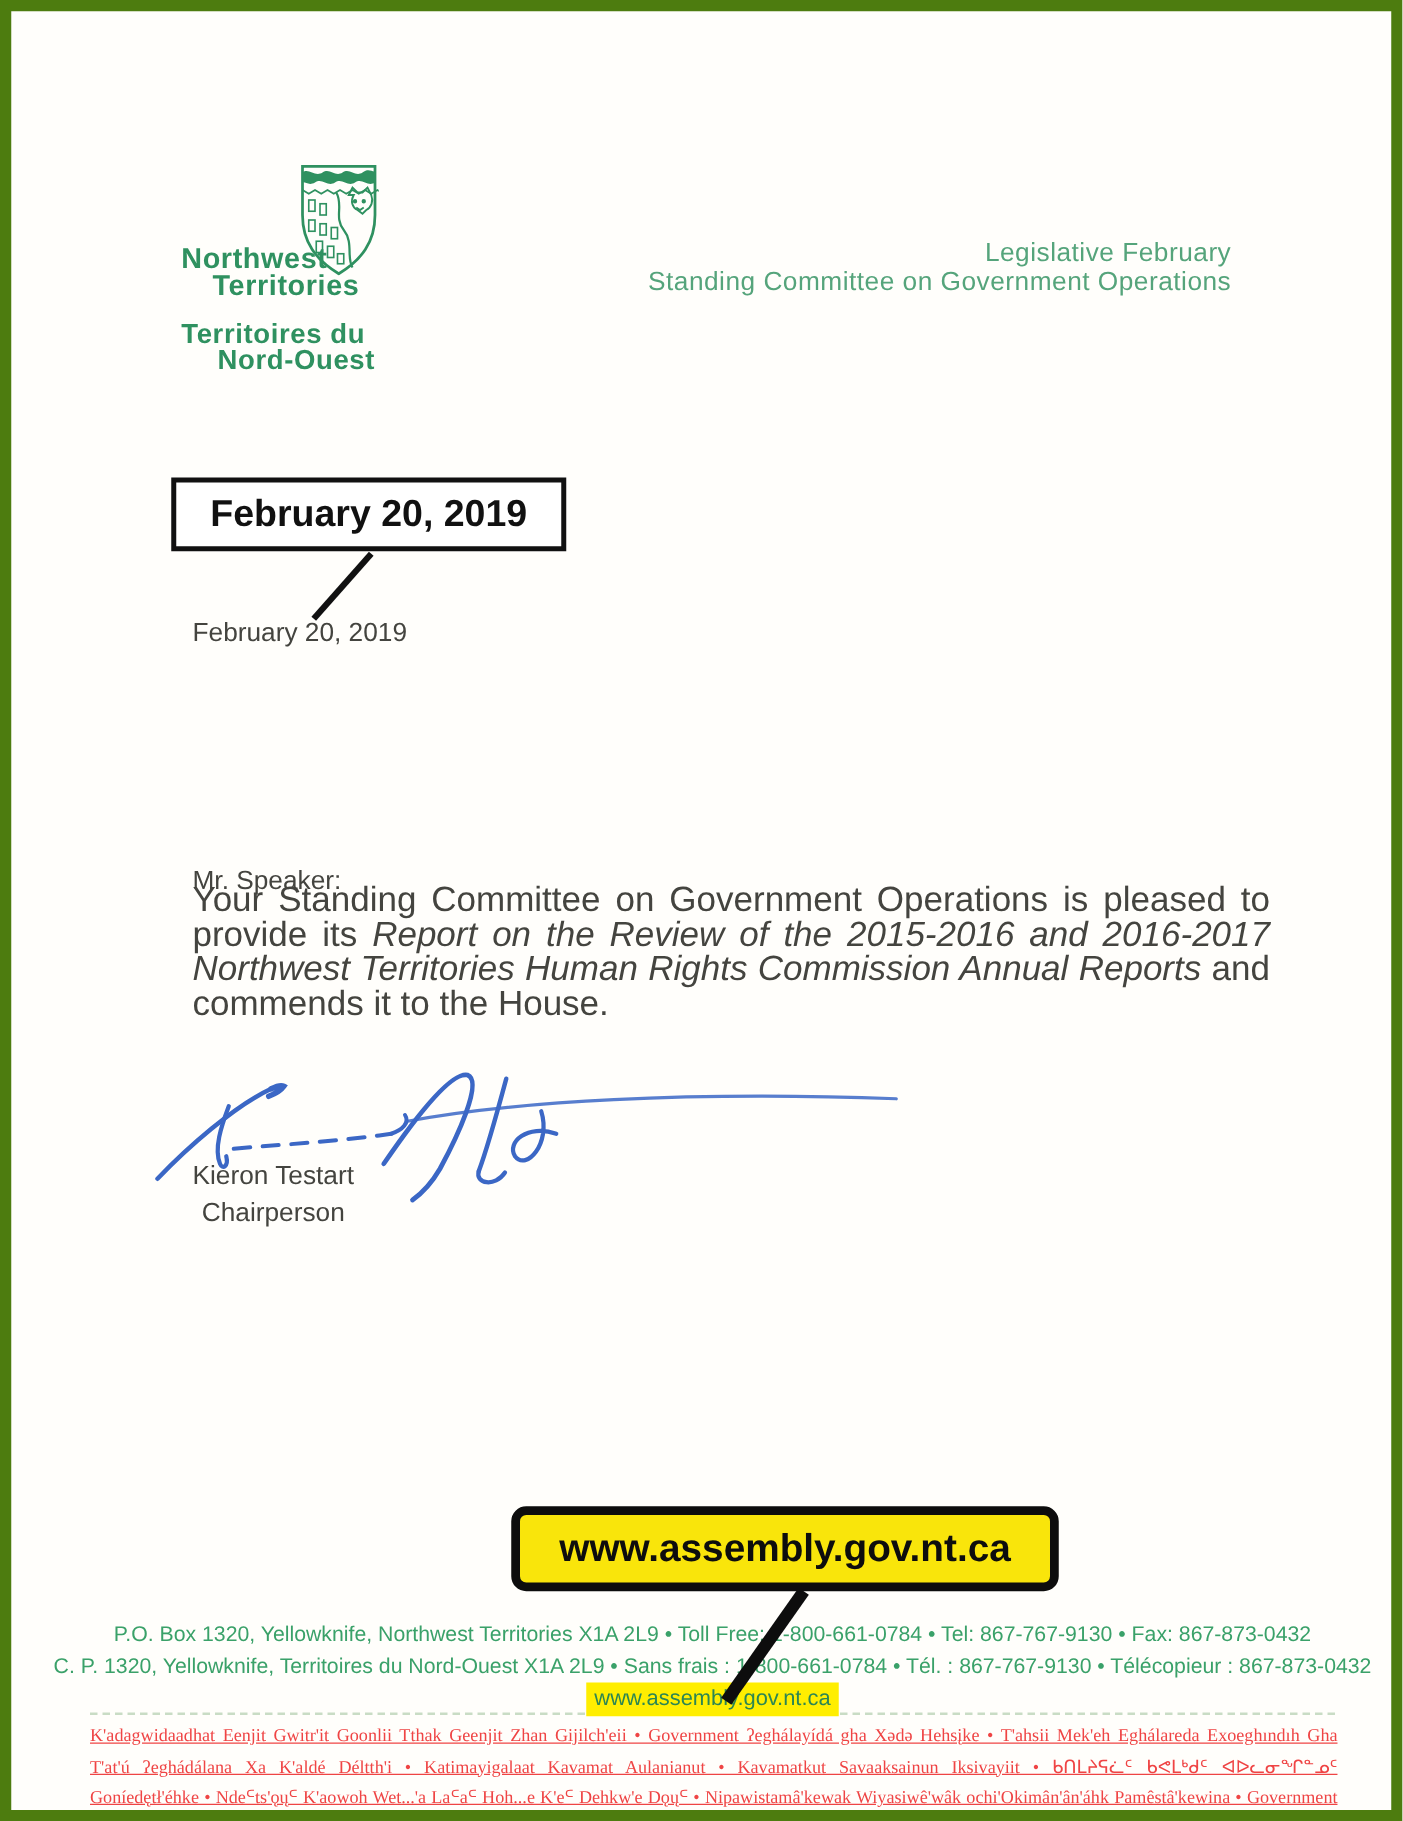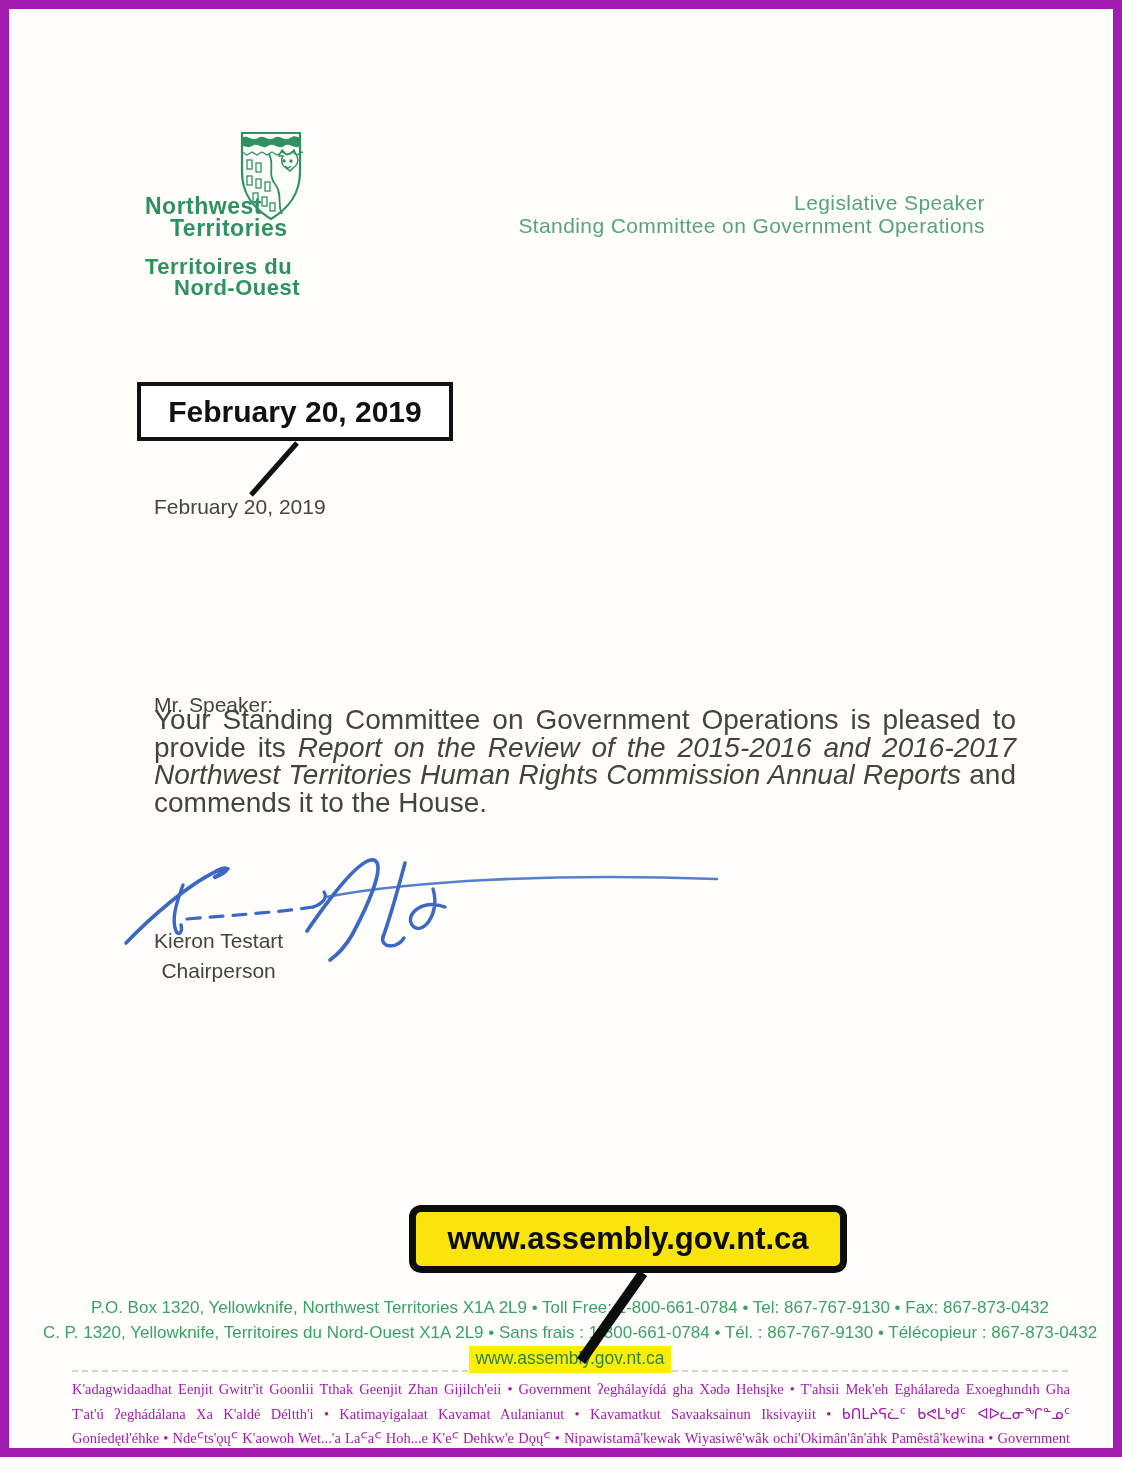--- a/index.html
+++ b/index.html
@@ -1,20 +1,20 @@
 <!DOCTYPE html>
 <html><head>
 <meta charset="utf-8">
 <style>
   html,body{margin:0;padding:0;background:#e8e8e8;}
   .page{
     position:relative;
     width:1122px;height:1457px;
     background:#fffefb;
-    border:9px solid #a21caf;
+    border:9px solid #4d7c0f;
     box-sizing:border-box;
     font-family:"Liberation Sans","DejaVu Sans",sans-serif;
     overflow:hidden;
   }
   
   .logo-block{position:absolute;left:136px;top:186px;color:#2f9160;font-weight:bold;}
   .logo-en{font-size:23px;line-height:22px;letter-spacing:.5px;}
   .logo-en .l2{margin-left:25px;}
   .logo-fr{font-size:22px;line-height:21px;margin-top:17px;letter-spacing:.5px;}
   .logo-fr .l2{margin-left:29px;}
@@ -59,21 +59,21 @@
     display:inline-block;margin-top:1px;background:#ffee00;color:#2c8653;
     padding:0 6px 2px 6px;font-size:17.5px;
   }
   .dashed-line{
     position:absolute;left:63px;top:1361px;width:996px;
     border-top:2px dashed #c9dcc5;z-index:1;
   }
   .languages{
     position:absolute;left:63px;top:1368px;width:998px;
     font-family:"Liberation Serif","DejaVu Serif",serif;
-    color:#a21caf;font-size:14.5px;line-height:24.5px;z-index:1;
+    color:#ef4444;font-size:14.5px;line-height:24.5px;z-index:1;text-decoration:underline;
   }
   .languages .lang-line{text-align:justify;text-align-last:justify;}
   .syllabics{font-family:"DejaVu Sans",sans-serif;}
 </style>
 </head>
 <body>
 
 <div class="page">
 
   <svg class="shield" width="64" height="92" viewBox="0 0 64 92">
@@ -105,21 +105,21 @@
       <div class="l2">Territories</div>
     </div>
     <div class="logo-fr">
       <div class="l1">Territoires du</div>
       <div class="l2">Nord-Ouest</div>
     </div>
   </div>
 
   <div class="letterhead-right">
     <div class="en">
-      <div>Legislative Speaker</div>
+      <div>Legislative February</div>
       <div>Standing Committee on Government Operations</div>
     </div>
   </div>
 
   <div class="date-callout">
     <span>February 20, 2019</span>
   </div>
   <svg class="pointer" style="left:228px;top:428px;" width="74" height="64" viewBox="0 0 74 64">
     <line x1="60" y1="6" x2="14" y2="58" stroke="#111" stroke-width="5"></line>
   </svg>

